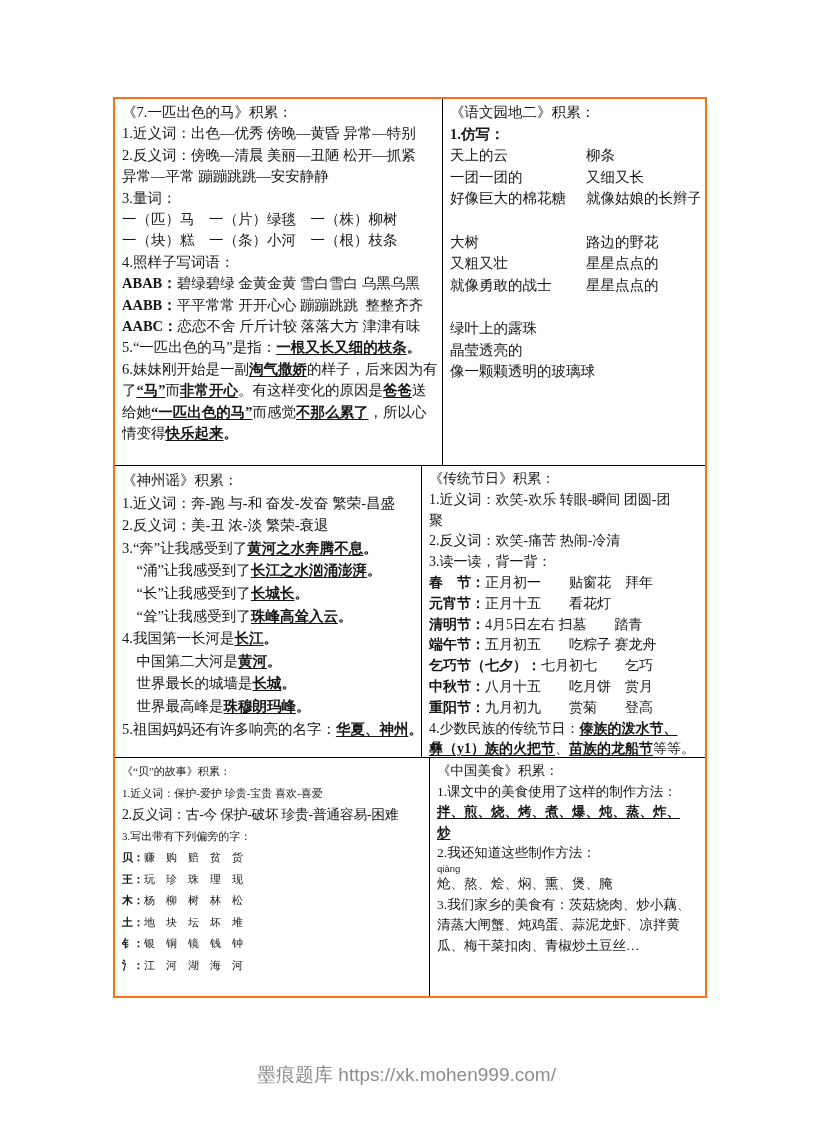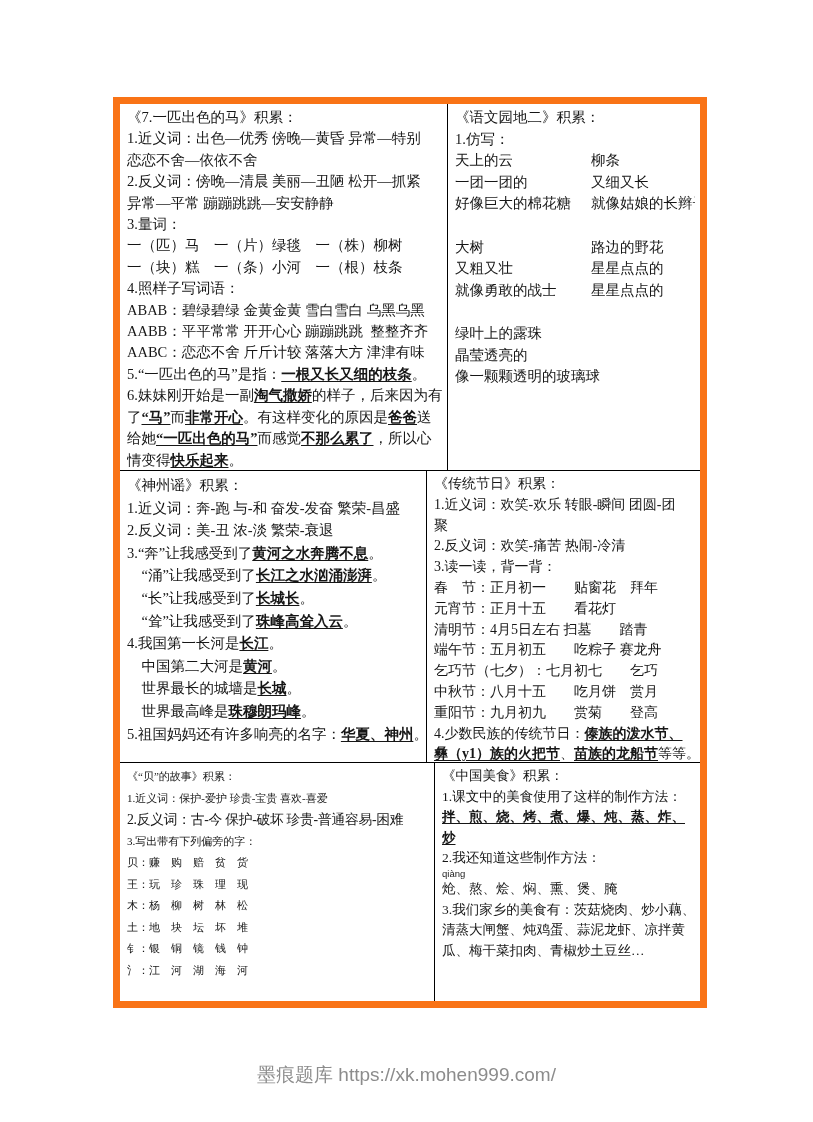--- a/index.html
+++ b/index.html
@@ -3,21 +3,21 @@
 <meta charset="utf-8">
 <style>
   html,body { margin:0; padding:0; background:#ffffff; }
   .page {
     position:relative; width:813px; height:1122px; background:#ffffff;
     font-family:"Liberation Serif","DejaVu Serif",serif; color:#161616;
     overflow:hidden;
   }
   .notes-table {
     position:absolute; left:113px; top:97px; width:594px;
-    border:7px solid #f97316; box-sizing:border-box; background:#ffffff;
+    border:2px solid #f97316; box-sizing:border-box; background:#ffffff;
   }
   .row { display:flex; border-bottom:1.5px solid #000000; box-sizing:border-box; }
   .row:last-child { border-bottom:none; }
   .row1 { height:367px; }
   .row2 { height:292px; }
   .row3 { height:238px; }
   .cell { box-sizing:border-box; padding:3px 5px 2px 7px; overflow:hidden; }
   .cell-left { border-right:1.5px solid #000000; }
   .row1 .cell-left { width:328px; }
   .row2 .cell-left { width:307px; }
@@ -26,21 +26,21 @@
 
   .ln { margin:0; white-space:pre; overflow:hidden; }
   .fs-a .ln { font-size:14.5px; line-height:21.4px; }
   .fs-b .ln { font-size:14.5px; line-height:21.6px; }
   .fs-c .ln { font-size:14.5px; line-height:22.6px; }
   .fs-d .ln { font-size:14px;   line-height:20.8px; }
   .fs-e .ln { font-size:11px; line-height:21.5px; }
   .fs-f .ln { font-size:13.5px; line-height:20.6px; }
 
   .s-n { }
-  .s-b  { font-weight:400;margin-top:34px; }
+  .s-b  { font-weight:700;margin-top:34px; }
   .s-bu { font-weight:700; text-decoration:underline; text-underline-offset:2px; }
   .s-c1 { display:inline-block; width:136px; }
   .ln.tight { font-size:13.8px; letter-spacing:-0.3px; }
   .ln.py { font-size:9.5px; line-height:10px; height:10px;
            font-family:"Liberation Sans","DejaVu Sans",sans-serif; color:#222; }
 
   .footer {
     position:absolute; left:0; right:0; top:1062px; text-align:center;
     font-family:"Liberation Sans","DejaVu Sans",sans-serif;
     font-size:19px; color:#8c8c8c;
@@ -48,21 +48,20 @@
 </style>
 </head>
 <body>
 
 <div class="page">
   <div class="notes-table">
     <div class="row row1">
       <div class="cell cell-left fs-a">
           <p class="ln"><span class="s-n">《7.一匹出色的马》积累：</span></p>
           <p class="ln"><span class="s-n">1.近义词：出色—优秀 傍晚—黄昏 异常—特别</span></p>
-          <p class="ln"><span class="s-n">恋恋不舍—依依不舍</span></p>
           <p class="ln"><span class="s-n">2.反义词：傍晚—清晨 美丽—丑陋 松开—抓紧</span></p>
           <p class="ln"><span class="s-n">异常—平常 蹦蹦跳跳—安安静静</span></p>
           <p class="ln"><span class="s-n">3.量词：</span></p>
           <p class="ln"><span class="s-n">一（匹）马　一（片）绿毯　一（株）柳树</span></p>
           <p class="ln"><span class="s-n">一（块）糕　一（条）小河　一（根）枝条</span></p>
           <p class="ln"><span class="s-n">4.照样子写词语：</span></p>
           <p class="ln"><span class="s-b">ABAB：</span><span class="s-n">碧绿碧绿 金黄金黄 雪白雪白 乌黑乌黑</span></p>
           <p class="ln"><span class="s-b">AABB：</span><span class="s-n">平平常常 开开心心 蹦蹦跳跳  整整齐齐</span></p>
           <p class="ln"><span class="s-b">AABC：</span><span class="s-n">恋恋不舍 斤斤计较 落落大方 津津有味</span></p>
           <p class="ln"><span class="s-n">5.“一匹出色的马”是指：</span><span class="s-bu">一根又长又细的枝条</span><span class="s-b">。</span></p>

